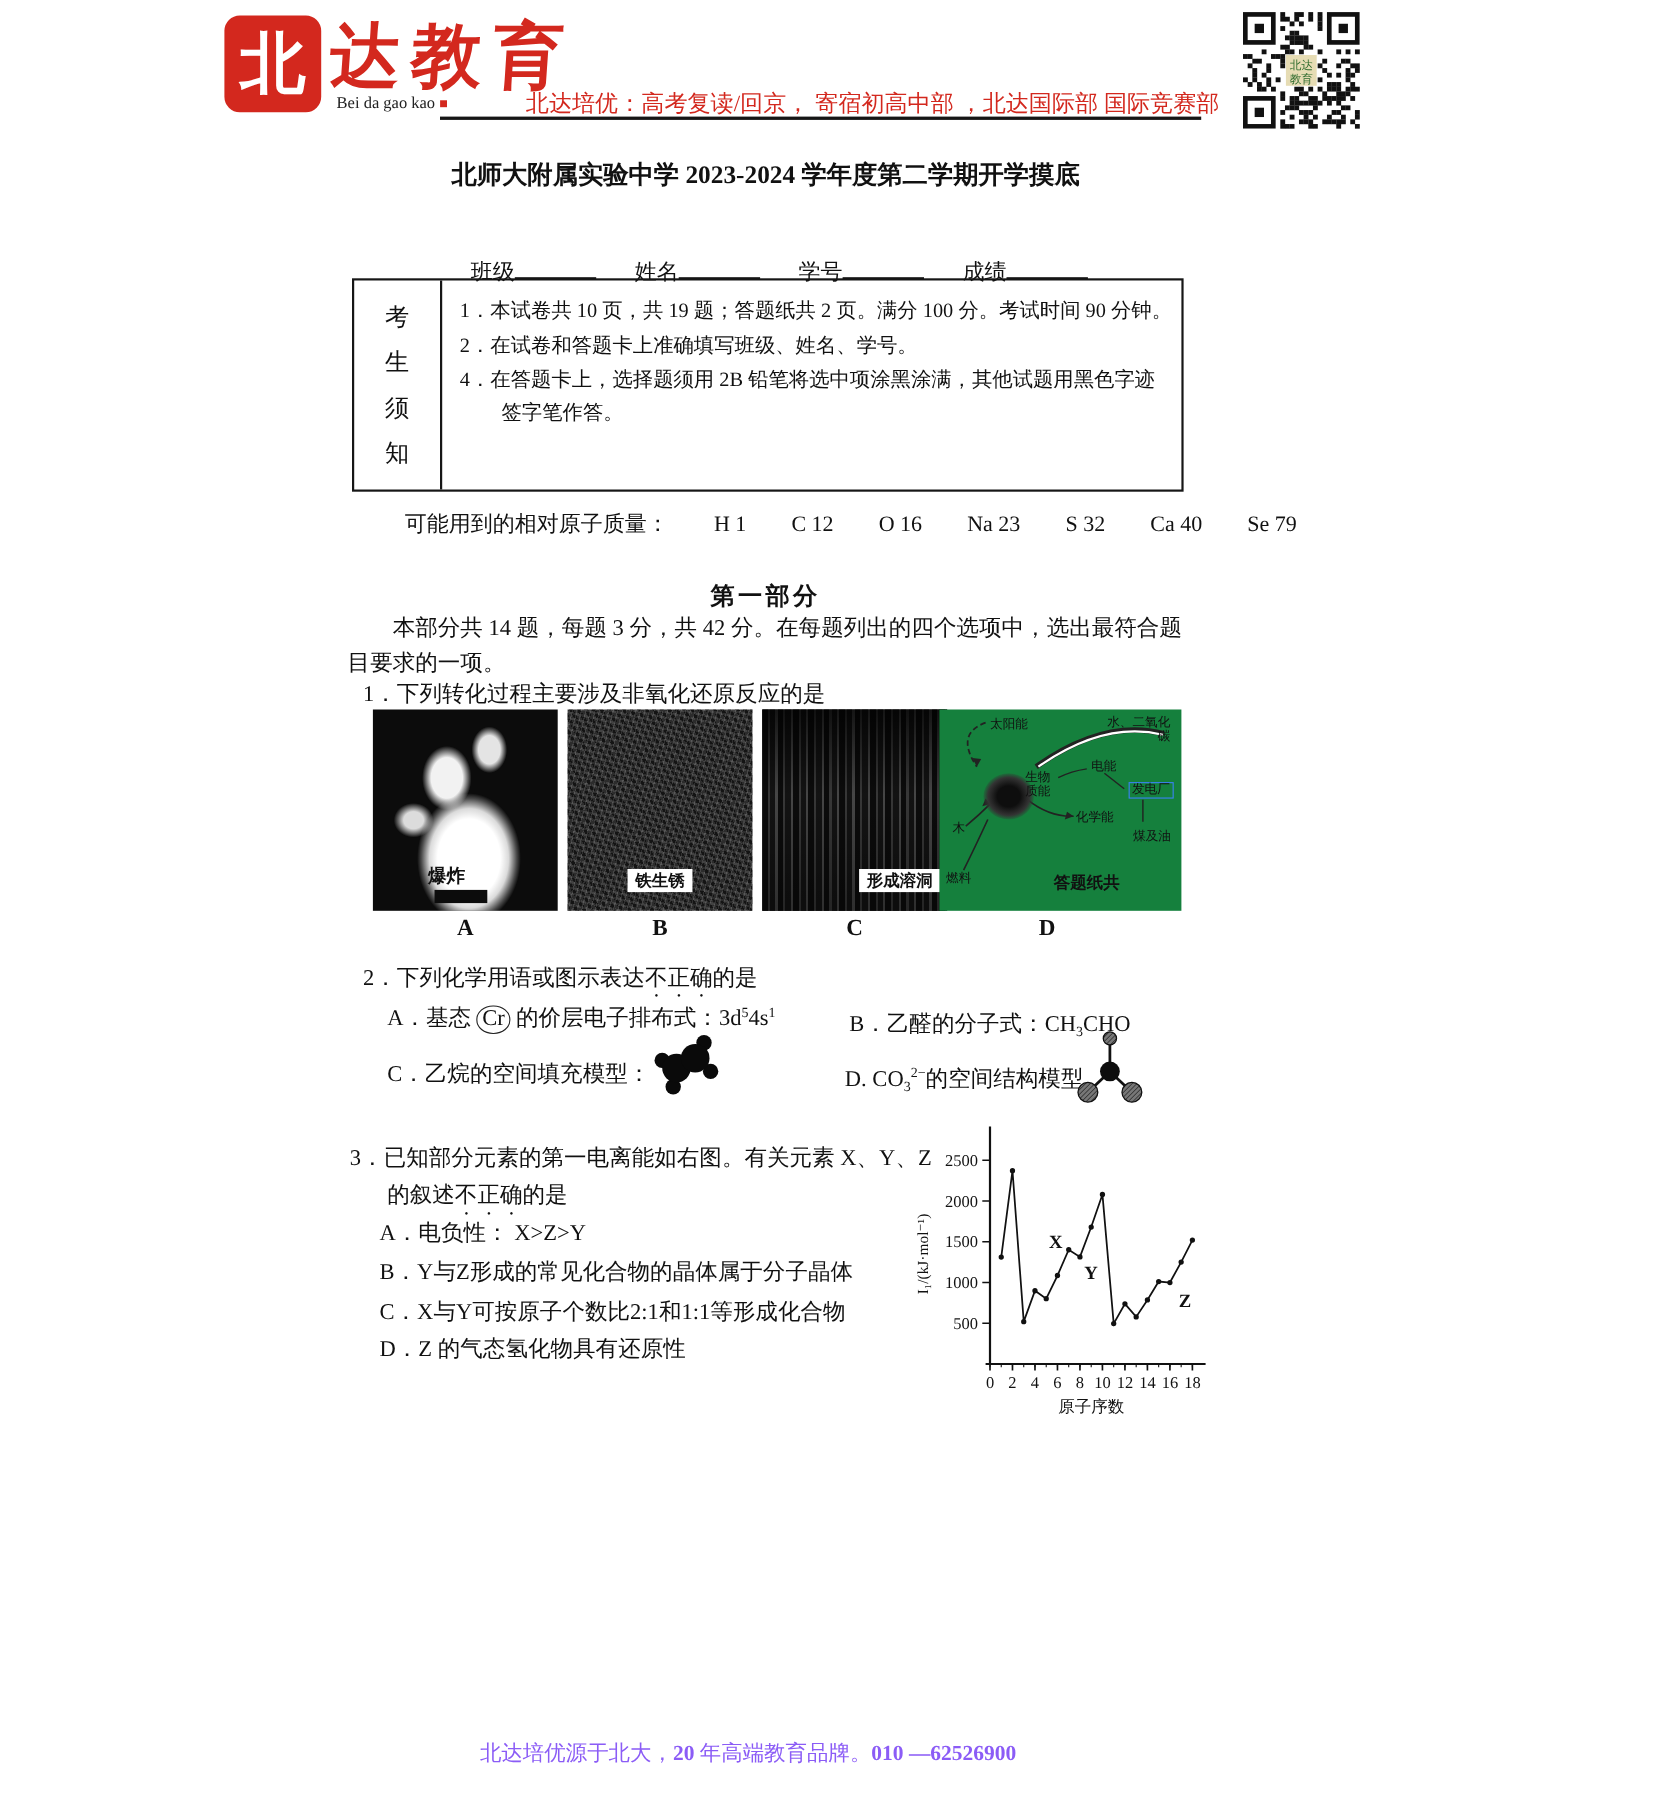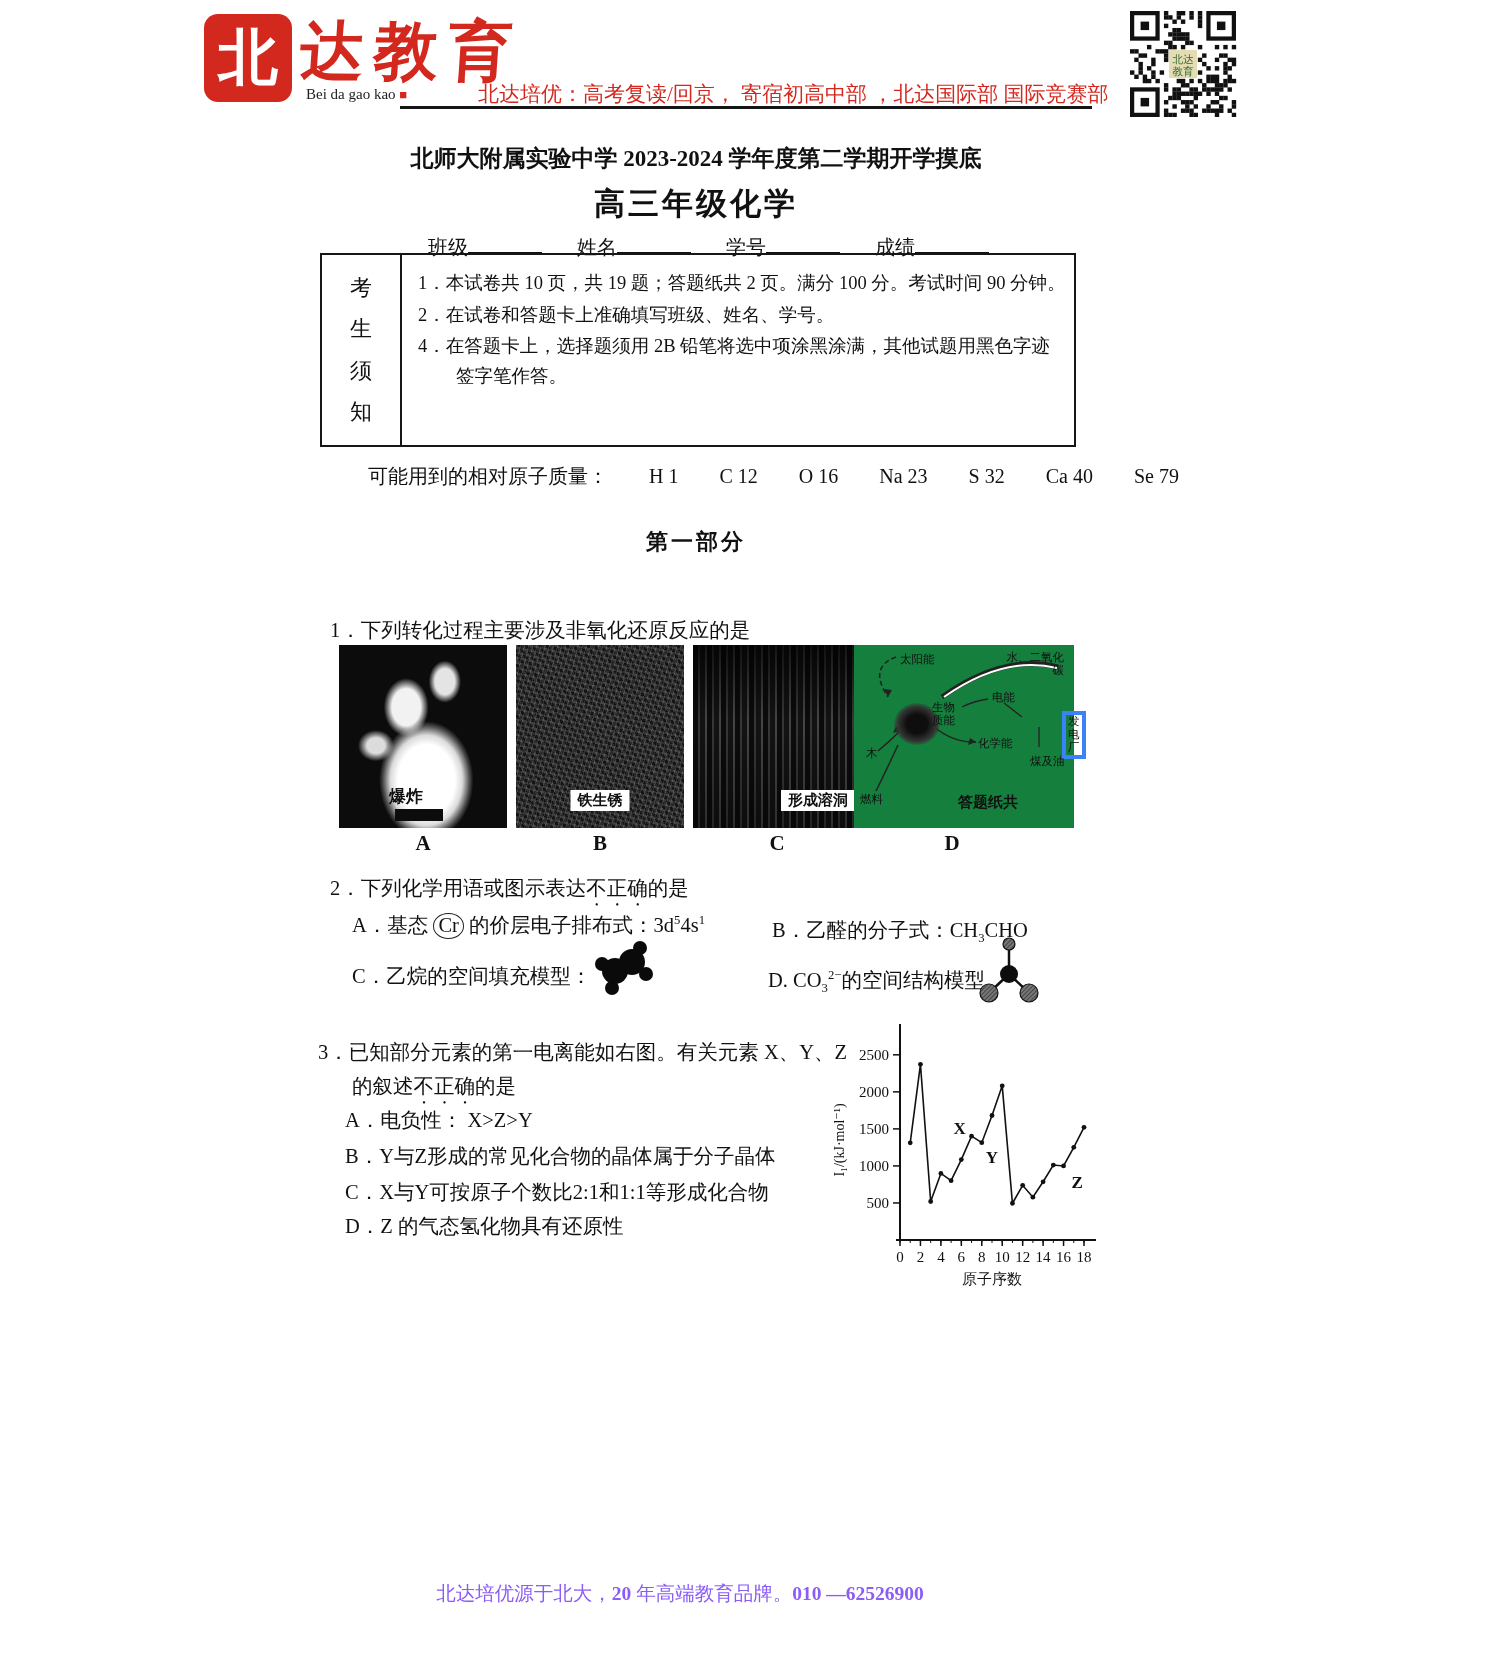--- a/index.html
+++ b/index.html
@@ -61,21 +61,21 @@
      repeating-linear-gradient(90deg, #0f0f0f 0 5px, #4a4a4a 5px 7px, #191919 7px 12px, #5d5d5d 12px 14px),
      #1c1c1c;}
   .photo-d{left:854px;width:220px;background:#15803d;font-size:11.5px;color:#111;}
   .pcap{position:absolute;font-size:15px;font-weight:bold;color:#111;background:#fff;padding:1px 7px;white-space:nowrap;}
   .pcap-a{left:50px;top:140px;background:transparent;font-size:17px;padding:0;}
   .pcap-a-bar{position:absolute;left:56px;top:164px;width:48px;height:12px;background:#0c0c0c;}
   .pcap-b{left:50%;transform:translateX(-50%);top:145px;}
   .pcap-c{right:6px;top:145px;}
   .img-label{position:absolute;top:831px;font-size:21px;font-weight:bold;text-align:center;}
   .dlab{position:absolute;line-height:1.15;}
-  .dlab-box{border:4px solid #3b82f6;padding:0 2px;margin-left:36px;}
+  .dlab-box{border:1px solid #3b82f6;padding:0 2px;}
   .dcap{position:absolute;left:104px;top:148px;font-size:15px;font-weight:bold;white-space:nowrap;}
   .dblob{position:absolute;left:40px;top:58px;width:46px;height:42px;border-radius:50%;
          background:radial-gradient(#0e0e0e 32%, #333 58%, transparent 74%);}
   .dsvg{position:absolute;left:0;top:0;}
 
   
   .opt{position:absolute;font-size:20.5px;white-space:nowrap;}
   .model{position:absolute;}
   .p-em{-webkit-text-emphasis:filled dot #111;text-emphasis:filled dot #111;
         -webkit-text-emphasis-position:under;text-emphasis-position:under right;}
@@ -268,21 +268,20 @@
         <rect x="18.5" y="0.5" width="6" height="6" fill="none" stroke="#111" stroke-width="1"></rect>
         <rect x="20.5" y="2.5" width="2" height="2" fill="#111"></rect>
         <rect x="0.5" y="18.5" width="6" height="6" fill="none" stroke="#111" stroke-width="1"></rect>
         <rect x="2.5" y="20.5" width="2" height="2" fill="#111"></rect>
         <rect x="9.2" y="9.2" width="6.6" height="6.6" fill="#e6dcb4"></rect>
         <text x="12.5" y="12.3" font-size="2.5" text-anchor="middle" fill="#2e6b2e">北达</text>
         <text x="12.5" y="15.1" font-size="2.5" text-anchor="middle" fill="#2e6b2e">教育</text>
       </svg></div>
 
   <div class="center-col title1">北师大附属实验中学 2023-2024 学年度第二学期开学摸底</div>
-  <div class="center-col title2">高三年级化学</div>
 
   <div class="form-row">
     <span class="fg"><span>班级</span><span class="blank"></span></span>
     <span class="fg"><span>姓名</span><span class="blank"></span></span>
     <span class="fg"><span>学号</span><span class="blank"></span></span>
     <span class="fg"><span>成绩</span><span class="blank"></span></span>
   </div>
 
   <div class="notice">
     <div class="notice-label">
@@ -296,20 +295,21 @@
       <p>2．在试卷和答题卡上准确填写班级、姓名、学号。</p>
       <p>4．在答题卡上，选择题须用 2B 铅笔将选中项涂黑涂满，其他试题用黑色字迹签字笔作答。</p>
     </div>
   </div>
 
   <div class="atomic">
     <span>可能用到的相对原子质量：</span><span class="v">H 1</span><span class="v">C 12</span><span class="v">O 16</span><span class="v">Na 23</span><span class="v">S 32</span><span class="v">Ca 40</span><span class="v">Se 79</span>
   </div>
 
   <div class="center-col part1-h">第一部分</div>
+  <div class="part1-intro">本部分共 14 题，每题 3 分，共 42 分。在每题列出的四个选项中，选出最符合题目要求的一项。</div>
 
   <div class="stem" style="left:330px;top:616px;">1．下列转化过程主要涉及非氧化还原反应的是</div>
 
   <div class="photo photo-a">
     <span class="pcap pcap-a">爆炸</span>
     <span class="pcap-a-bar"></span>
   </div>
   <div class="photo photo-c">
     <span class="pcap pcap-c">形成溶洞</span>
   </div>

